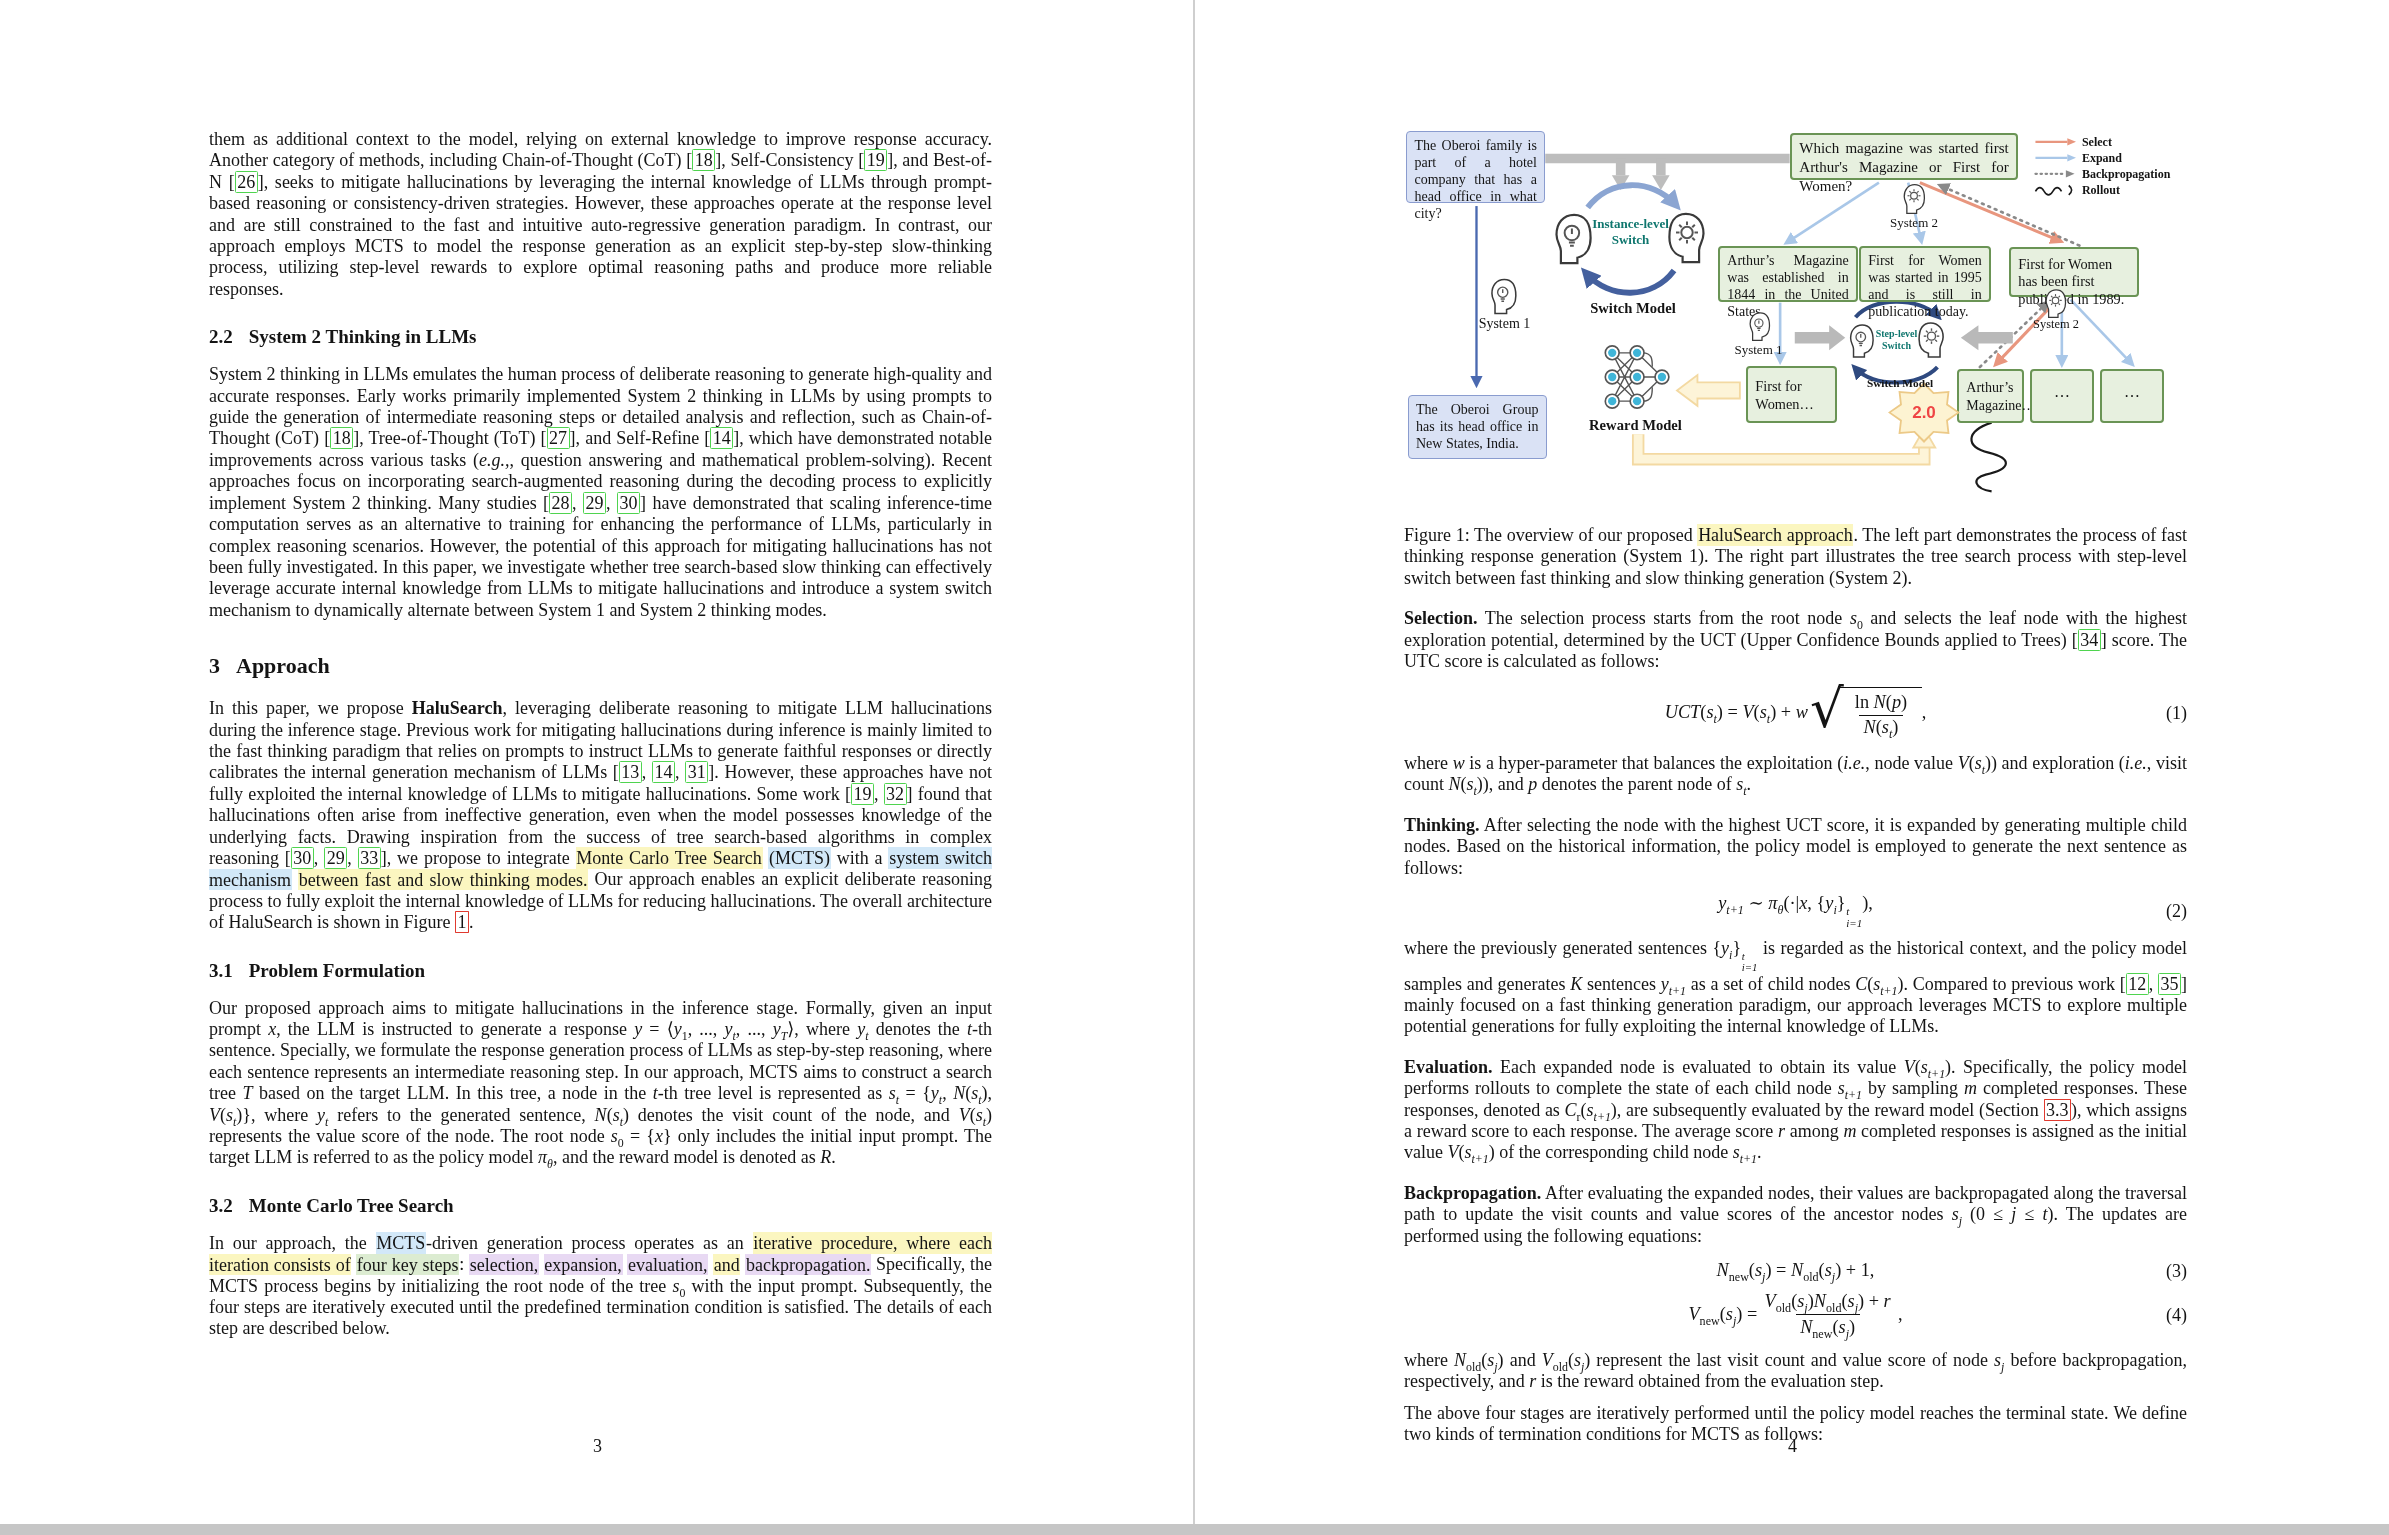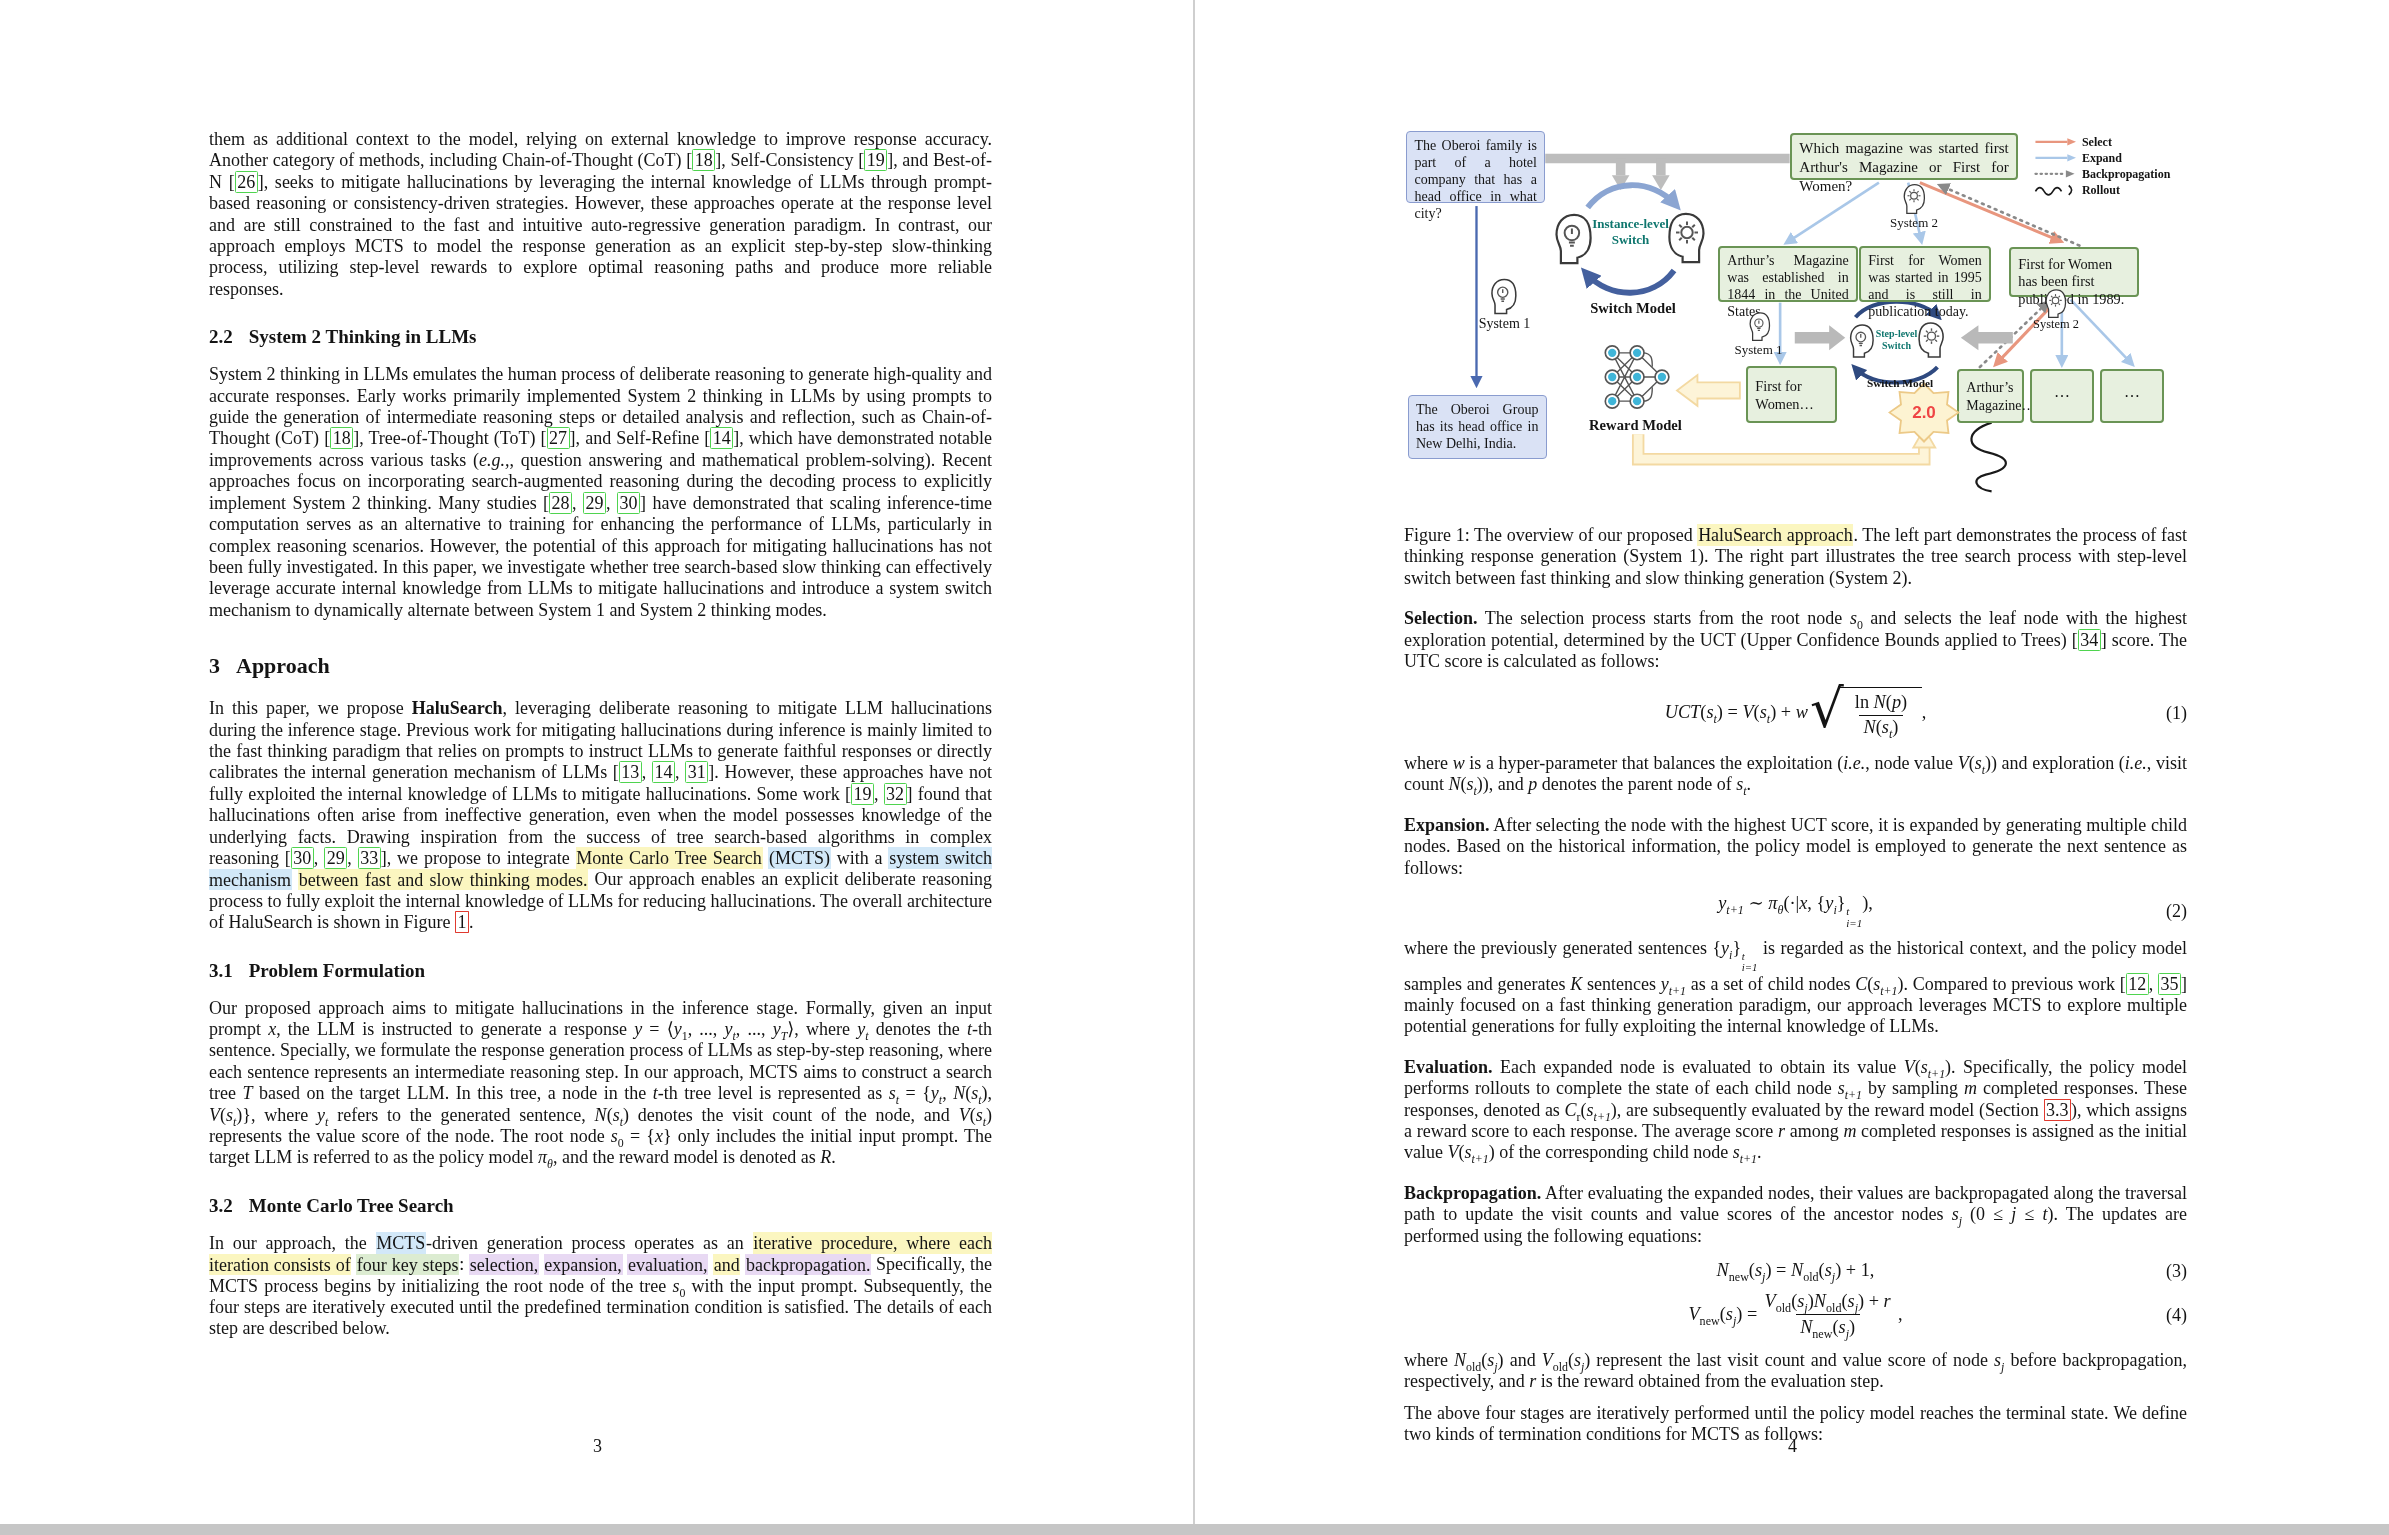--- a/index.html
+++ b/index.html
@@ -169,21 +169,21 @@
 
           <polygon points="470,353 412,353 412,343 384,364 412,385 412,375 470,375" fill="#fdf4d8" stroke="#f3d9a2" stroke-width="2.5"></polygon>
 
           <polygon points="545,284 592,284 592,275 614,292 592,309 592,300 545,300" fill="#b9b9b9"></polygon>
           <polygon points="843,284 796,284 796,275 772,292 796,309 796,300 843,300" fill="#b9b9b9"></polygon>
 
           <path d="M814,408 C778,420 778,441 810,449 C842,457 842,471 806,479 C786,484 790,498 814,502" stroke="#1a1a1a" stroke-width="3" fill="none"></path>
         </svg>
 
         <div class="fbox bluebox" style="left:10.2px;top:7.3px;width:139px;height:72px;">The Oberoi family is part of a hotel company that has a head office in what city?</div>
-        <div class="fbox bluebox" style="left:11.7px;top:271px;width:139px;height:64px;">The Oberoi Group has its head office in New Delhi, India.</div>
+        <div class="fbox bluebox" style="left:11.7px;top:271px;width:139px;height:64px;">The Oberoi Group has its head office in New States, India.</div>
         <div class="fbox greenbox" style="left:394px;top:8.8px;width:228px;height:47px;font-size:15px;line-height:19px;">Which magazine was started first Arthur's Magazine or First for Women?</div>
         <div class="fbox greenbox" style="left:322px;top:122px;width:140px;height:56px;">Arthur’s Magazine was established in 1844 in the United States.</div>
         <div class="fbox greenbox" style="left:463px;top:122px;width:132px;height:56px;">First for Women was started in 1995 and is still in publication today.</div>
         <div class="fbox greenbox" style="left:613px;top:123px;width:130px;height:50px;padding-top:6.6px;font-size:14.3px;line-height:17.6px;text-align:left;">First for Women has been first published in 1989.</div>
         <div class="fbox greenbox" style="left:350px;top:242px;width:91px;height:57px;text-align:left;font-size:14.3px;line-height:18.3px;padding-top:8.8px;">First for Women…</div>
         <div class="fbox greenbox" style="left:561px;top:245px;width:67px;height:54px;text-align:left;line-height:17.6px;padding-top:8px;">Arthur’s Magazine…</div>
         <div class="fbox greenbox dots" style="left:634px;top:245px;width:64px;height:54px;padding:0;">…</div>
         <div class="fbox greenbox dots" style="left:704px;top:245px;width:64px;height:54px;padding:0;">…</div>
 
         <div class="head-icon" style="left:92px;top:154px;width:31px;height:37px;"><svg viewBox="0 0 40 48">
@@ -359,21 +359,21 @@
             <span class="fden"><span class="m">N</span><span>(</span><span class="m">s</span><sub class="m">t</sub><span>)</span></span>
           </span>
         </span>
       </span>
       <span><span>,</span></span>
       <span class="eqnum">(1)</span>
     </div>
 
     <div class="para"><span>where </span><span class="m">w</span><span> is a hyper-parameter that balances the exploitation (</span><span class="it">i.e.</span><span>, node value </span><span class="m">V</span><span>(</span><span class="m">s</span><sub class="m">t</sub><span>)) and exploration (</span><span class="it">i.e.</span><span>, visit count </span><span class="m">N</span><span>(</span><span class="m">s</span><sub class="m">t</sub><span>)), and </span><span class="m">p</span><span> denotes the parent node of </span><span class="m">s</span><sub class="m">t</sub><span>.</span></div>
 
-    <div class="para pblock"><span class="bold">Expansion.</span><span> After selecting the node with the highest UCT score, it is expanded by generating multiple child nodes. Based on the historical information, the policy model is employed to generate the next sentence as follows:</span></div>
+    <div class="para pblock"><span class="bold">Thinking.</span><span> After selecting the node with the highest UCT score, it is expanded by generating multiple child nodes. Based on the historical information, the policy model is employed to generate the next sentence as follows:</span></div>
 
     <div class="eq" style="margin:5.9px 0;">
       <span><span class="m">y</span><sub class="m">t+1</sub><span> ∼ </span><span class="m">π</span><sub class="m">θ</sub><span>(·|</span><span class="m">x</span><span>, {</span><span class="m">y</span><sub class="m">i</sub><span>}</span><span class="ss">
             <span>t</span>
             <span>i=1</span>
           </span><span>),</span></span>
       <span class="eqnum">(2)</span>
     </div>
 
     <div class="para"><span>where the previously generated sentences {</span><span class="m">y</span><sub class="m">i</sub><span>}</span><span class="ss">

